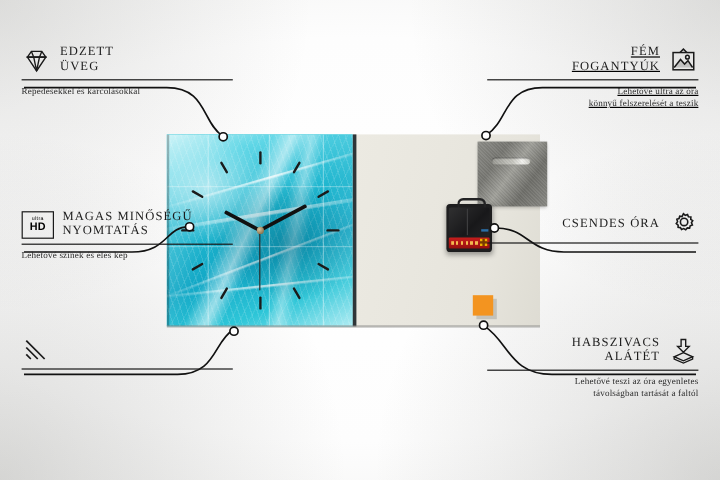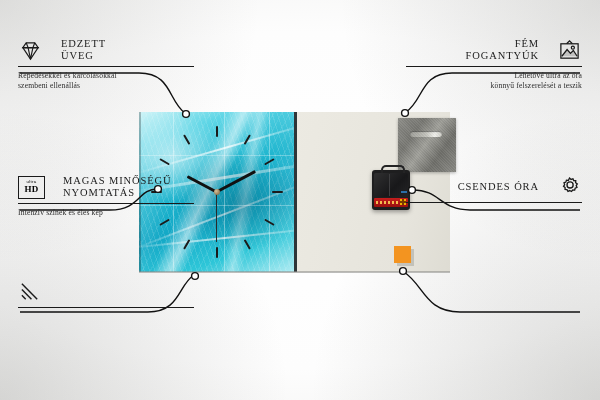--- a/index.html
+++ b/index.html
@@ -100,31 +100,31 @@
   .mv-plus:after{content:"";position:absolute;left:0;top:2px;width:6px;height:2px;background:#7a3a00;}
 
   
   #foam{position:absolute;left:394px;top:246px;width:17px;height:17px;background:#f39420;
         box-shadow:3px 3px 0 rgba(120,118,112,.30);}
 
   
   .callout{position:absolute;width:176px;}
   .callout.left{text-align:left;}
   .callout.right{text-align:right;}
-  .co-head{display:flex;align-items:center;gap:18px;}
+  .co-head{display:flex;align-items:center;gap:7px;}
   .callout.right .co-head{flex-direction:row-reverse;}
   .co-title{font-size:10.5px;line-height:12px;letter-spacing:.9px;color:#1c1c1c;
     font-family:"Liberation Serif",serif;font-weight:400;text-transform:uppercase;}
   .co-rule{height:1px;background:#1a1a1a;margin:4px 0 4px;width:100%;}
   .co-sub{font-size:7.6px;line-height:10px;color:#2b2b2b;letter-spacing:.15px;}
   .ico{width:25px;height:23px;flex:0 0 auto;color:#1a1a1a;display:block;}
   .hdbox{width:25px;height:21px;border:1.4px solid #1a1a1a;display:flex;flex-direction:column;
     align-items:center;justify-content:center;line-height:1;flex:0 0 auto;}
   .hdbox .u{font-size:4.4px;letter-spacing:.3px;font-family:"Liberation Sans",sans-serif;}
-  .hdbox .h{font-size:9px;font-weight:bold;letter-spacing:.2px;font-family:Liberation Serif, serif;}
+  .hdbox .h{font-size:9px;font-weight:bold;letter-spacing:.2px;font-family:Liberation Sans, sans-serif;}
 
   
   #wires{position:absolute;left:0;top:0;width:600px;height:400px;pointer-events:none;}
 </style>
 </head>
 <body>
 
 <div id="stage">
 
   <div class="prod-shadow"></div>
@@ -227,52 +227,51 @@
         <path d="M7.5 4 L9.5 9 L12 21 L14.5 9 L16.5 4"></path>
           <path d="M4 9 H20"></path>
       </svg>
       <div>
         <div class="co-title">EDZETT</div>
         <div class="co-title">ÜVEG</div>
       </div>
     </div>
     <div class="co-rule"></div>
     <div class="co-sub">Repedésekkel és karcolásokkal</div>
-    <div class="co-sub">szembeni ellenállás</div>
   </div>
 
   <div class="callout left" style="left:18px;top:175px;">
     <div class="co-head">
       <div class="hdbox">
         <span class="u">ultra</span>
         <span class="h">HD</span>
       </div>
       <div>
         <div class="co-title">MAGAS MINŐSÉGŰ</div>
         <div class="co-title">NYOMTATÁS</div>
       </div>
     </div>
     <div class="co-rule"></div>
-    <div class="co-sub">Intenzív színek és éles kép</div>
+    <div class="co-sub">Lehetővé színek és éles kép</div>
   </div>
 
   <div class="callout left" style="left:18px;top:280px;">
     <div class="co-head">
       <svg class="ico" viewBox="0 0 24 24" fill="none" stroke="currentColor" stroke-width="1.5">
         <path d="M3 4 L19 20"></path>
           <path d="M3 10 L13 20"></path>
           <path d="M3 16 L7 20"></path>
           <path d="M3 7 L16 20" opacity="0"></path>
         <path d="M9 4 L19 14" opacity="0"></path>
       </svg>
     </div>
     <div class="co-rule"></div>
   </div>
 
-  <div class="callout right" style="left:406px;top:38px;">
+  <div class="callout right" style="left:406px;top:38px;text-decoration:underline;">
     <div class="co-head">
       <svg class="ico" viewBox="0 0 24 24" fill="none" stroke="currentColor" stroke-width="1.3">
         <path d="M9 5 L12 2 L15 5"></path>
         <rect x="3" y="5" width="18" height="15"></rect>
         <path d="M4 18 L9.5 11 L13 15 L16 12 L20 18 Z" fill="currentColor" stroke="none" opacity=".18"></path>
         <path d="M4 18 L9.5 11 L13 15 L16 12 L20 18"></path>
         <circle cx="15.5" cy="9" r="1.6"></circle>
       </svg>
       <div>
         <div class="co-title">FÉM</div>
@@ -290,14 +289,30 @@
         <path d="M12 3.2 L13.6 4.6 L15.6 4.0 L16.4 5.9 L18.5 6.0 L18.4 8.1 L20.1 9.3 L19.0 11.0 L19.8 13.0 L17.9 13.8 L17.4 15.8 L15.4 15.6 L14.0 17.2 L12.2 16.2 L10.4 17.0 L9.4 15.3 L7.4 15.1 L7.4 13.1 L5.8 11.8 L6.9 10.1 L6.3 8.1 L8.2 7.4 L8.8 5.4 L10.8 5.7 Z"></path>
         <circle cx="12.6" cy="10.4" r="3.2"></circle>
       </svg>
       <div>
         <div class="co-title">CSENDES ÓRA</div>
       </div>
     </div>
     <div class="co-rule"></div>
   </div>
 
+  <div class="callout right" style="left:406px;top:280px;">
+    <div class="co-head">
+      <svg class="ico" viewBox="0 0 24 24" fill="none" stroke="currentColor" stroke-width="1.2">
+        <path d="M10 2 H14 V8 H17 L12 13 L7 8 H10 Z"></path>
+        <path d="M12 13.5 L20 17 L12 20.5 L4 17 Z"></path>
+        <path d="M4 17 V19 L12 22.5 L20 19 V17"></path>
+      </svg>
+      <div>
+        <div class="co-title">HABSZIVACS</div>
+        <div class="co-title">ALÁTÉT</div>
+      </div>
+    </div>
+    <div class="co-rule"></div>
+    <div class="co-sub">Lehetővé teszi az óra egyenletes</div>
+    <div class="co-sub">távolságban tartását a faltól</div>
+  </div>
 
 </div>
 
 </body></html>

